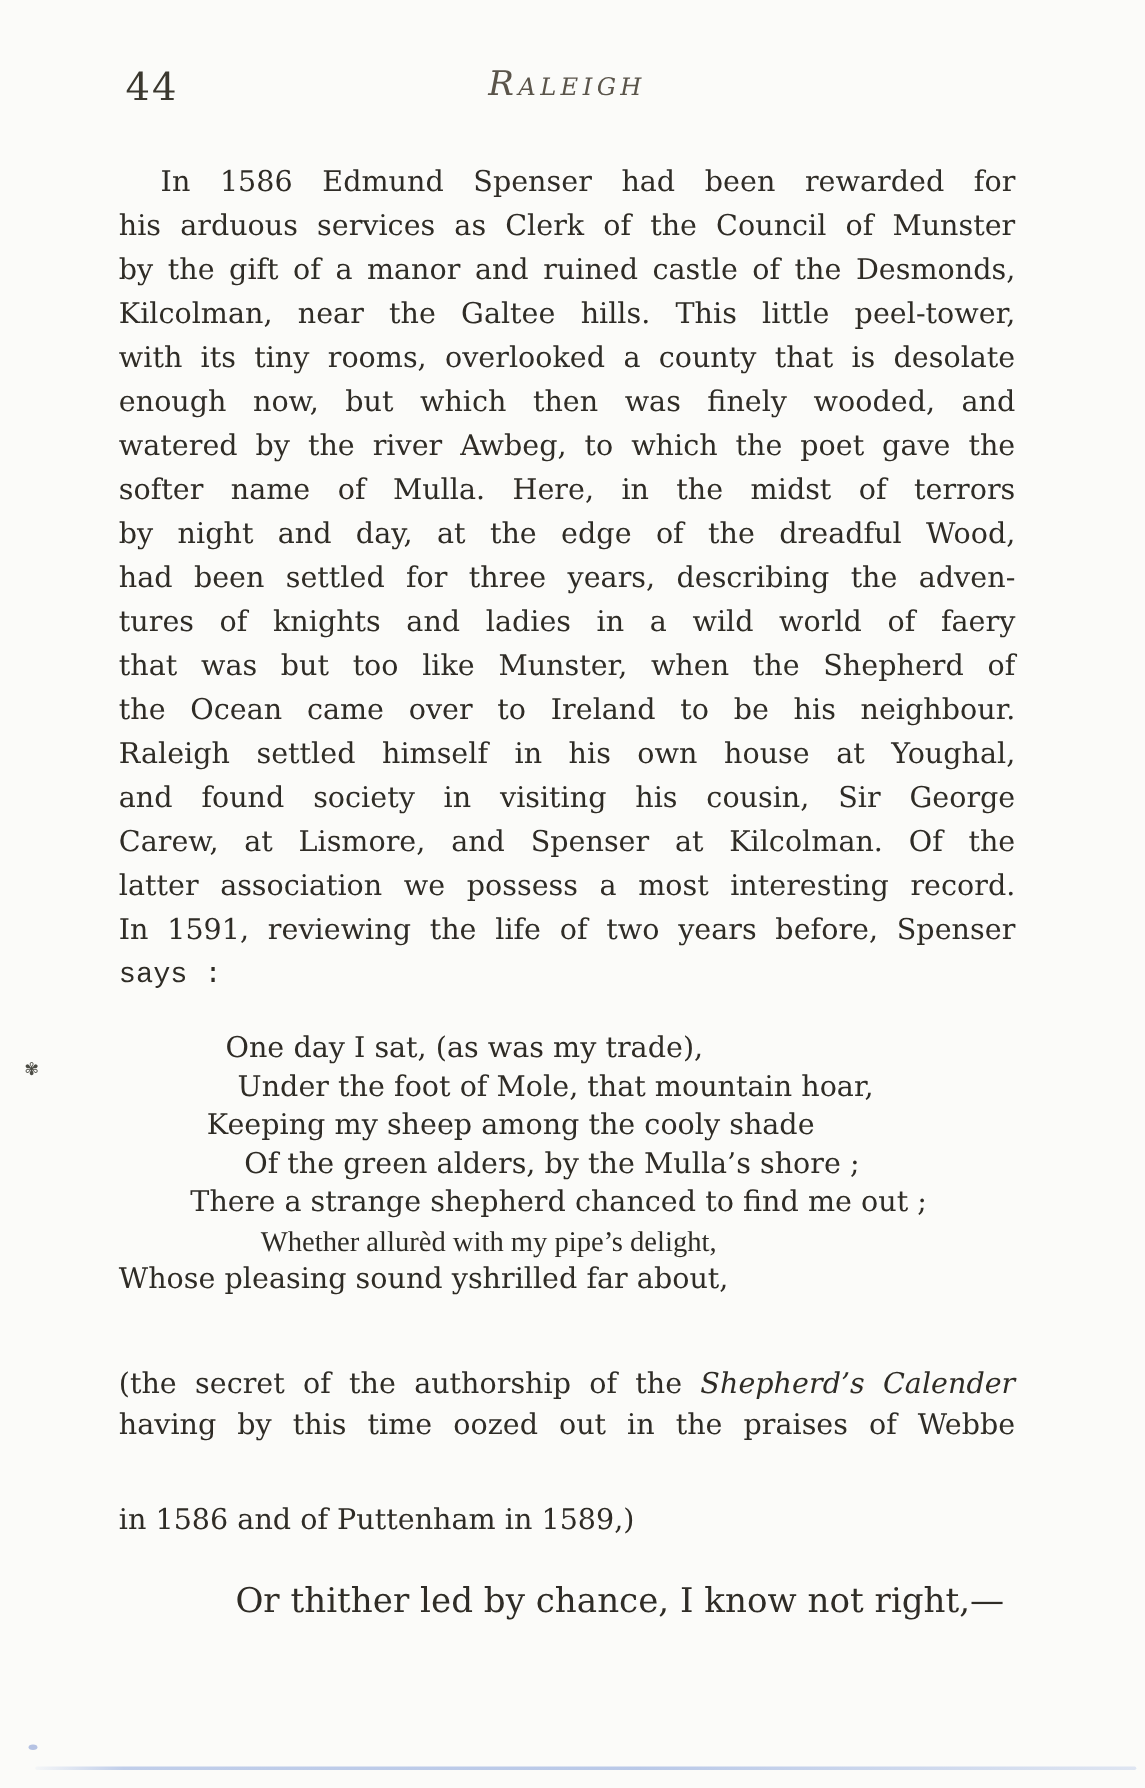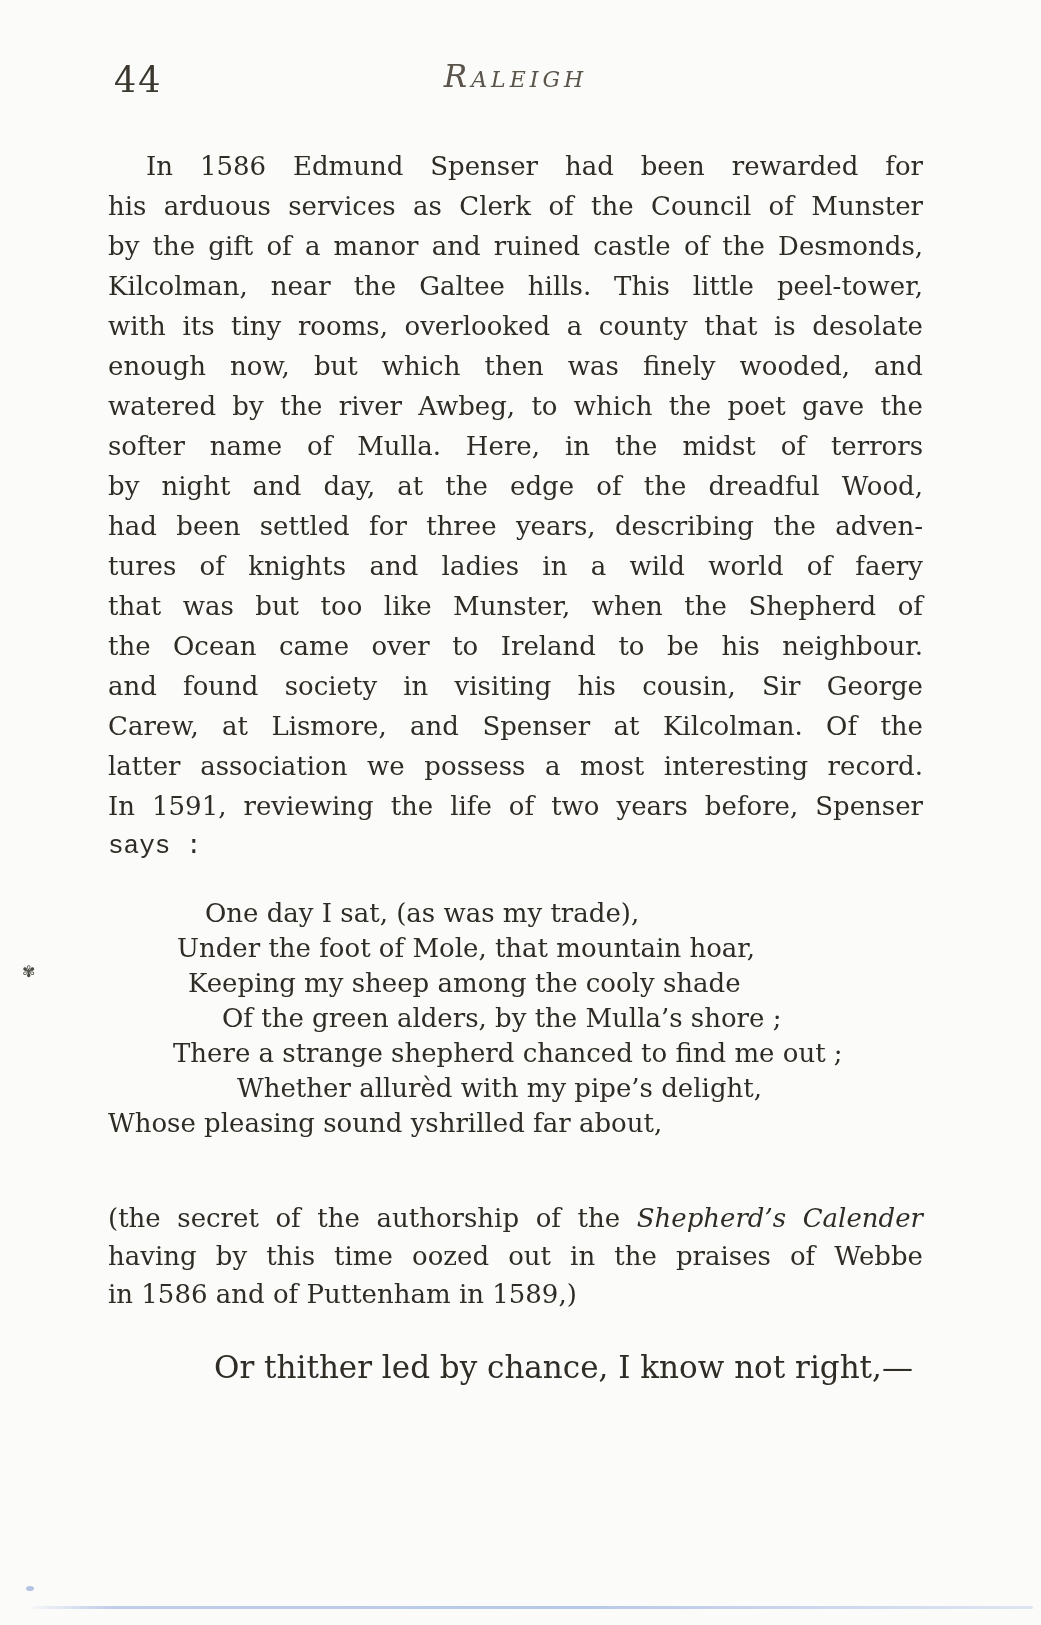--- a/index.html
+++ b/index.html
@@ -32,29 +32,29 @@
   }
   
   .para { font-size: 26px; }
   .para1 { margin-top: 48px; line-height: 40px; }
   .jline { text-align: justify; text-align-last: justify; }
   .para1 .jline:first-child { text-indent: 38px; }
   .para1 .jline:last-child { text-align-last: left; font-family: Liberation Mono, monospace; }
   
   .verse { margin-top: 30px; font-size: 26px; line-height: 35px; }
   .vline:nth-child(1) { margin-left: 97px; }
-  .vline:nth-child(2) { margin-left: 69px; }
+  .vline:nth-child(2) { margin-left: 108px; }
   .vline:nth-child(3) { margin-left: 80px; }
   .vline:nth-child(4) { margin-left: 114px; }
   .vline:nth-child(5) { margin-left: 65px; }
-  .vline:nth-child(6) { margin-left: 129px; }
+  .vline:nth-child(6) { margin-left: 129px; font-family: Liberation Serif, serif; }
   .vline:nth-child(7) { margin-left: 0px; }
   
   .para2 { margin-top: 58px; line-height: 38px; }
-  .para2 .jline:last-child { text-align-last: left; }
+  .para2 .jline:last-child { text-align-last: left; margin-top: 48px; }
   .italic { font-style: italic; }
   
   .closing { margin-top: 36px; margin-left: 106px; font-size: 31px; }
   
   .ornament {
     position: absolute; left: 22px; top: 962px;
     font-size: 16px; color: #4c4c45;
   }
   .blue-dot {
     position: absolute; left: 26px; top: 1586px;
@@ -109,20 +109,21 @@
 
 
         <div class="jline">had been settled for three years, describing the adven-</div>
 
         <div class="jline">tures of knights and ladies in a wild world of faery</div>
 
         <div class="jline">that was but too like Munster, when the Shepherd of</div>
 
         <div class="jline">the Ocean came over to Ireland to be his neighbour.</div>
 
+        <div class="jline">Raleigh settled himself in his own house at Youghal,</div>
 
         <div class="jline">and found society in visiting his cousin, Sir George</div>
 
         <div class="jline">Carew, at Lismore, and Spenser at Kilcolman.  Of the</div>
 
         <div class="jline">latter association we possess a most interesting record.</div>
 
         <div class="jline">In 1591, reviewing the life of two years before, Spenser</div>
 
         <div class="jline">says :</div>

